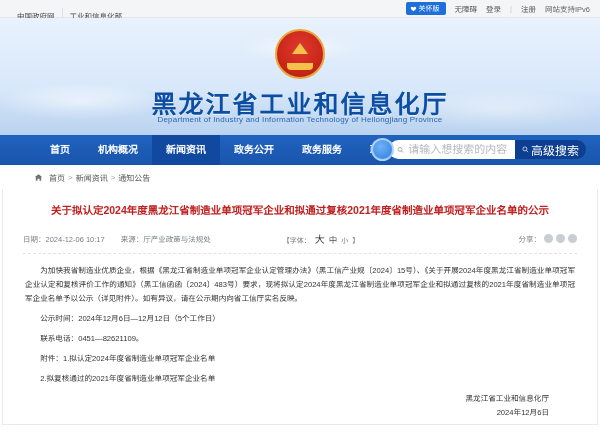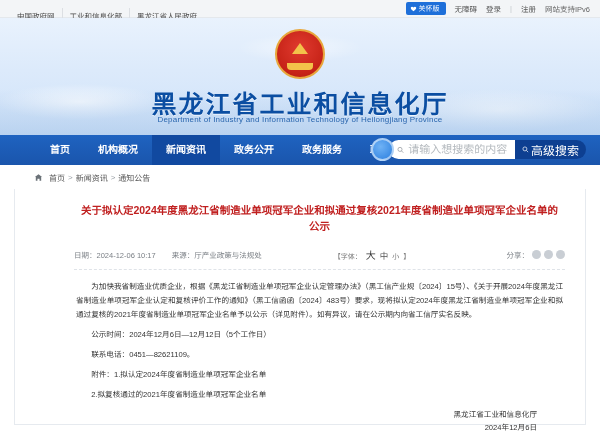--- a/index.html
+++ b/index.html
@@ -185,27 +185,26 @@
     color: #555;
     background: #fff;
     gap: 3px;
   }
   .crumb .home-ico { margin-right: 3px; }
   .crumb a { color: #555; text-decoration: none; }
   .crumb .sep { color: #9aa0a6; }
 
   
   .card {
-    margin: 0 14px;
+    margin: 0 2px;
     border: 1px solid #e6eaef;
     border-top: 0;
     background: #fff;
     height: 236px;
     position: relative;
-    padding-left: 39px;
   }
   .doc-title {
     padding: 14px 26px 0;
     text-align: center;
     font-size: 10.5px;
     font-weight: bold;
     color: #c02020;
     line-height: 1.5;
   }
   .meta {
@@ -250,21 +249,20 @@
 </style>
 </head>
 <body>
 
 <div class="page">
 
   <div class="topbar">
     <div class="left">
       <span class="tb-item">中国政府网</span>
       <span class="tb-item">工业和信息化部</span>
-      <span class="tb-item">黑龙江省人民政府</span>
     </div>
     <div class="right">
       <span class="badge-blue">
         <svg width="7" height="7" viewBox="0 0 10 10">
           <path d="M5 9C1.5 6.5 0.5 4.8 1.4 3.2 2.1 2 3.8 2 5 3.4 6.2 2 7.9 2 8.6 3.2 9.5 4.8 8.5 6.5 5 9z" fill="#fff"></path>
         </svg>
         <span>关怀版</span>
       </span>
       <span class="tb-link">无障碍</span>
       <span class="tb-link">登录</span>

